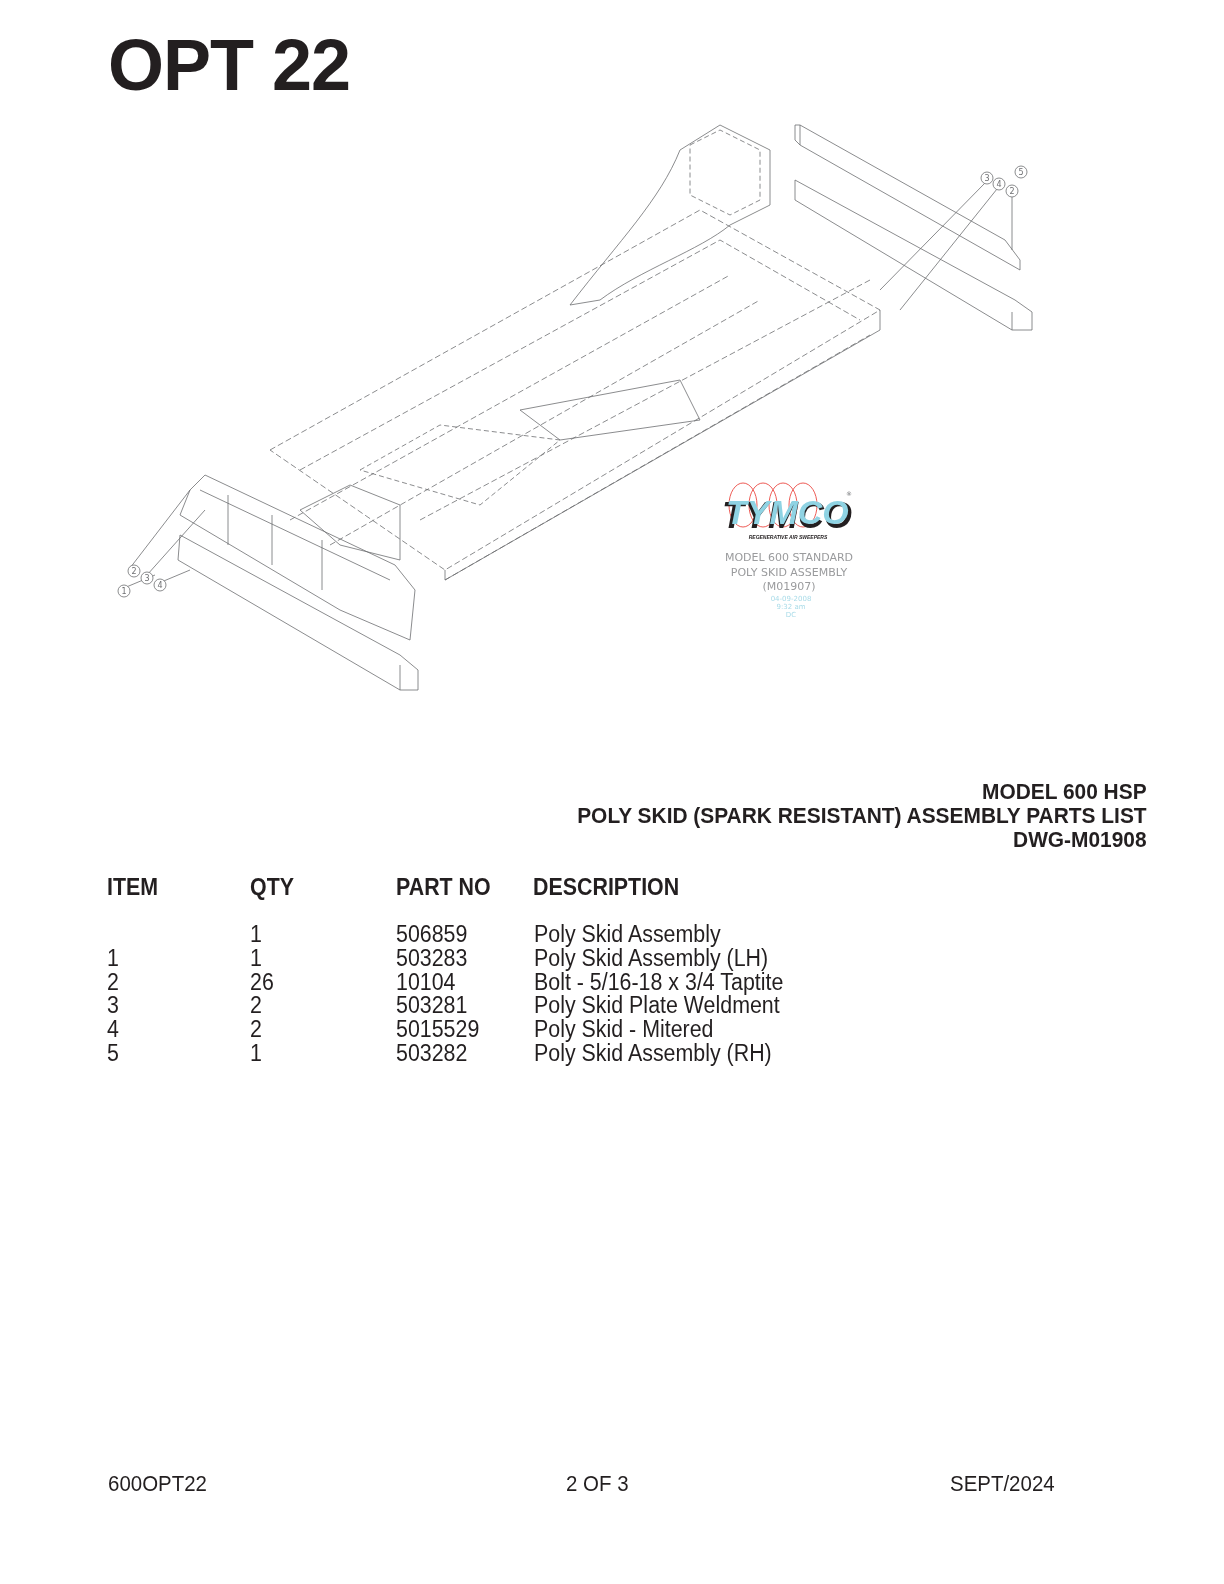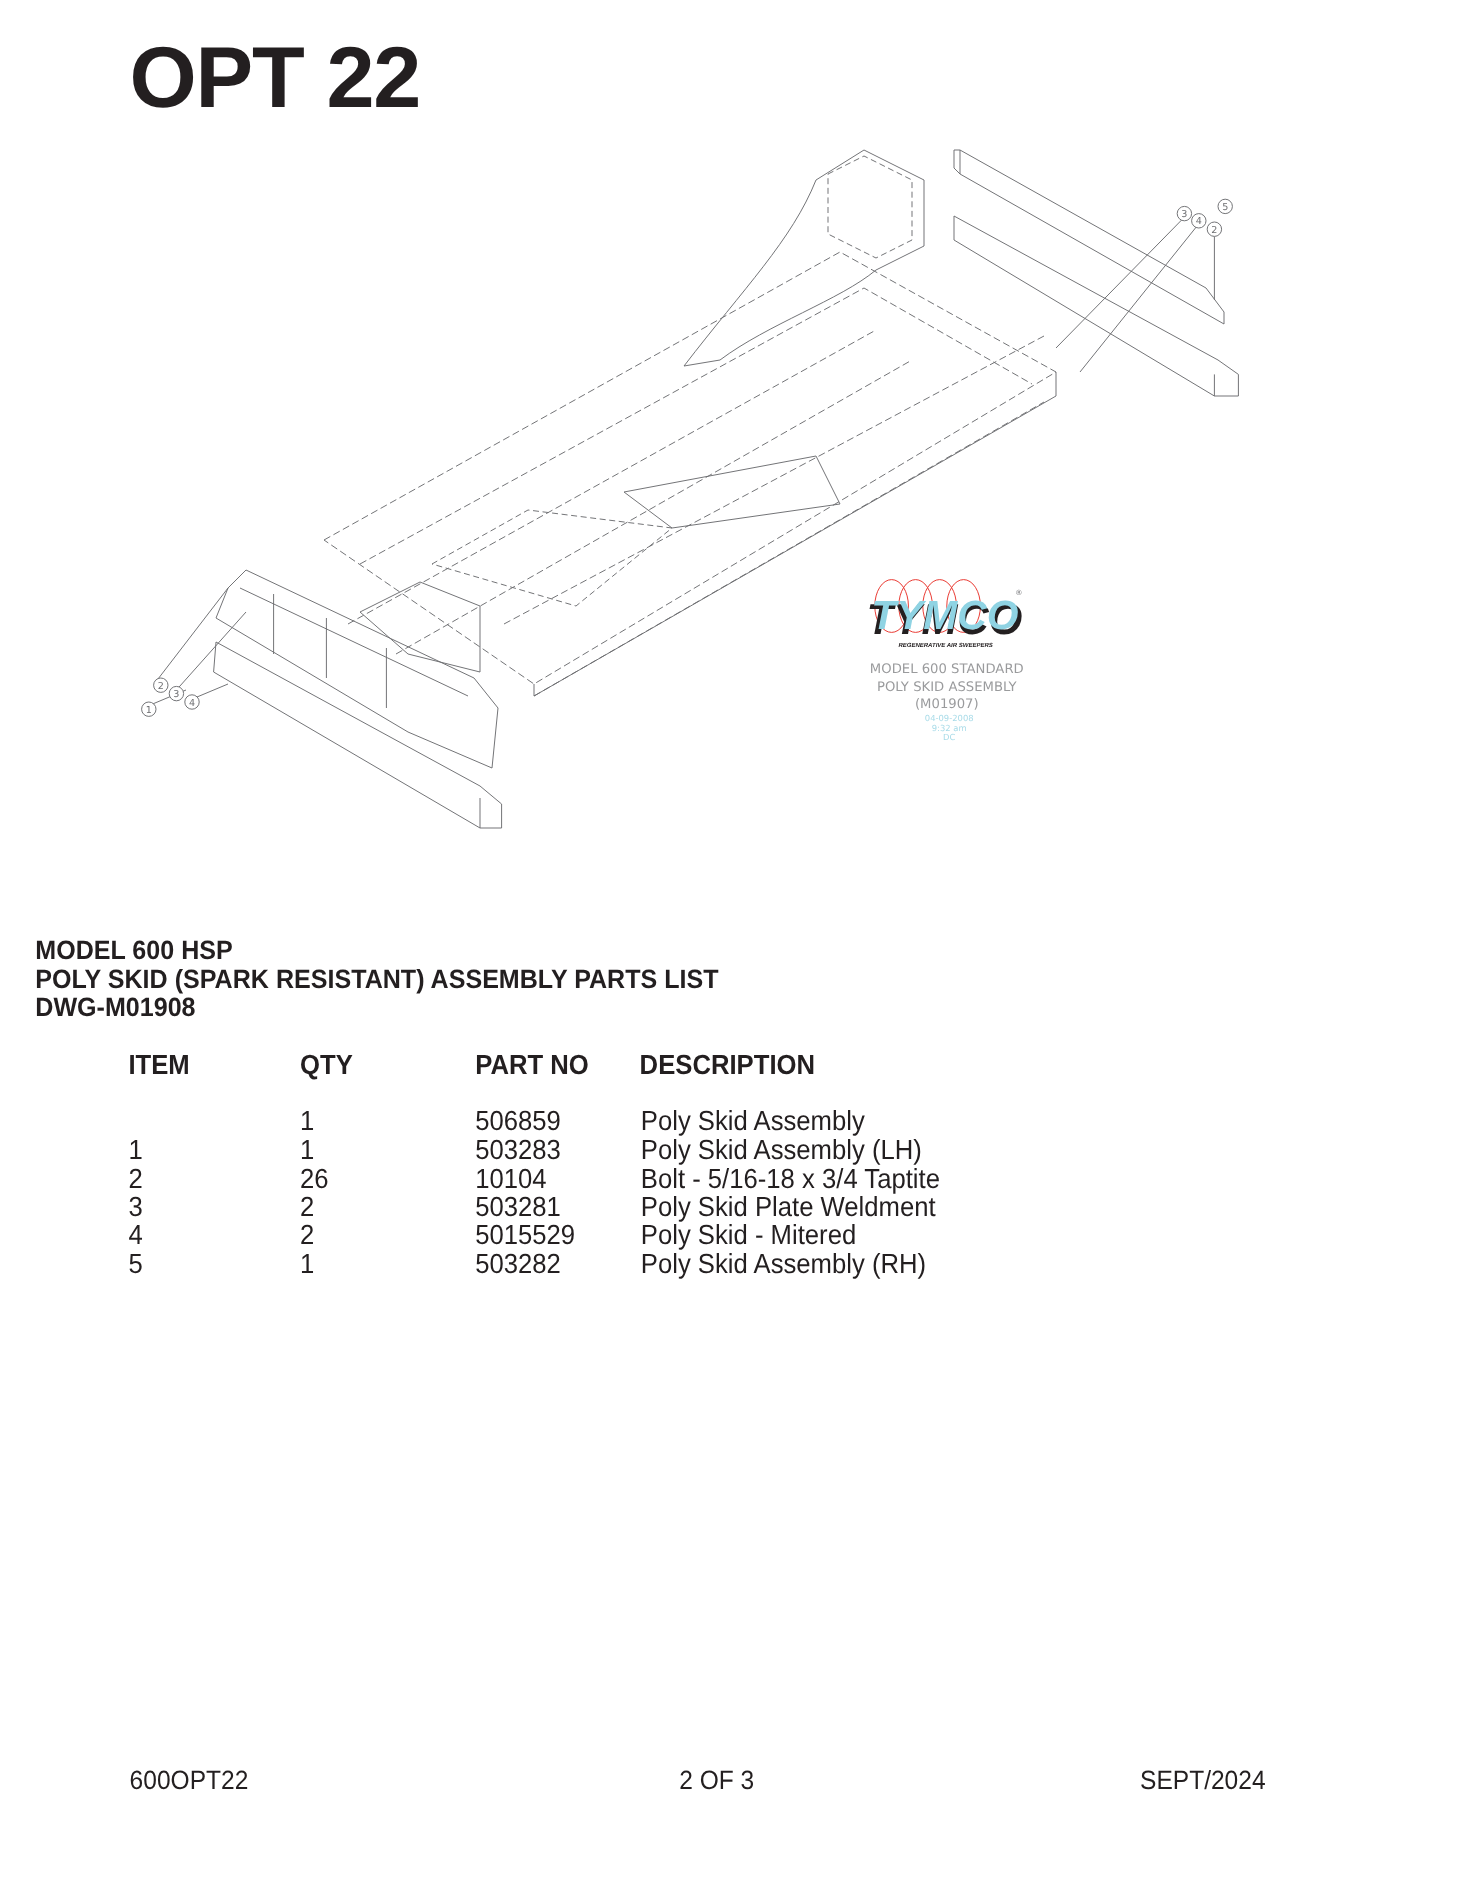--- a/index.html
+++ b/index.html
@@ -1,20 +1,20 @@
 <!DOCTYPE html>
 <html><head>
 <meta charset="utf-8">
 <style>
   html, body { margin:0; padding:0; background:#ffffff; }
   body { width:1224px; height:1584px; position:relative; overflow:hidden;
          font-family:"Liberation Sans", sans-serif; color:#231f20; }
   .page-title { position:absolute; left:108px; top:22px; font-size:72px; font-weight:bold; letter-spacing:-1px; line-height:86px;text-align:right; }
   .drawing { position:absolute; left:100px; top:110px; width:960px; height:600px; }
-  .heading { position:absolute; left:0; width:1176px; top:780px; text-align:left; font-weight:bold; font-size:22px; line-height:24px; }
+  .heading { position:absolute; left:0; width:1176px; top:780px; text-align:right; font-weight:bold; font-size:22px; line-height:24px; }
   .heading div { transform:scaleX(0.95); }
   .table { position:absolute; left:107px; top:874px; font-size:23px; }
   .th { position:absolute; top:0; font-weight:bold; white-space:nowrap; transform-origin:left; transform:scaleX(0.93); }
   .rows { position:absolute; top:48px; left:0; }
   .row { position:relative; height:23.8px; width:800px; line-height:24px; }
   .cell { position:absolute; top:0; white-space:nowrap; transform-origin:left; transform:scaleX(0.93); }
   .c-item { left:0; } .c-qty { left:143px; } .c-part { left:289px; } .c-desc { left:427px; }
   .footer { position:absolute; top:1471px; font-size:22px; white-space:nowrap; transform-origin:left; transform:scaleX(0.93); }
 </style>
 </head>

